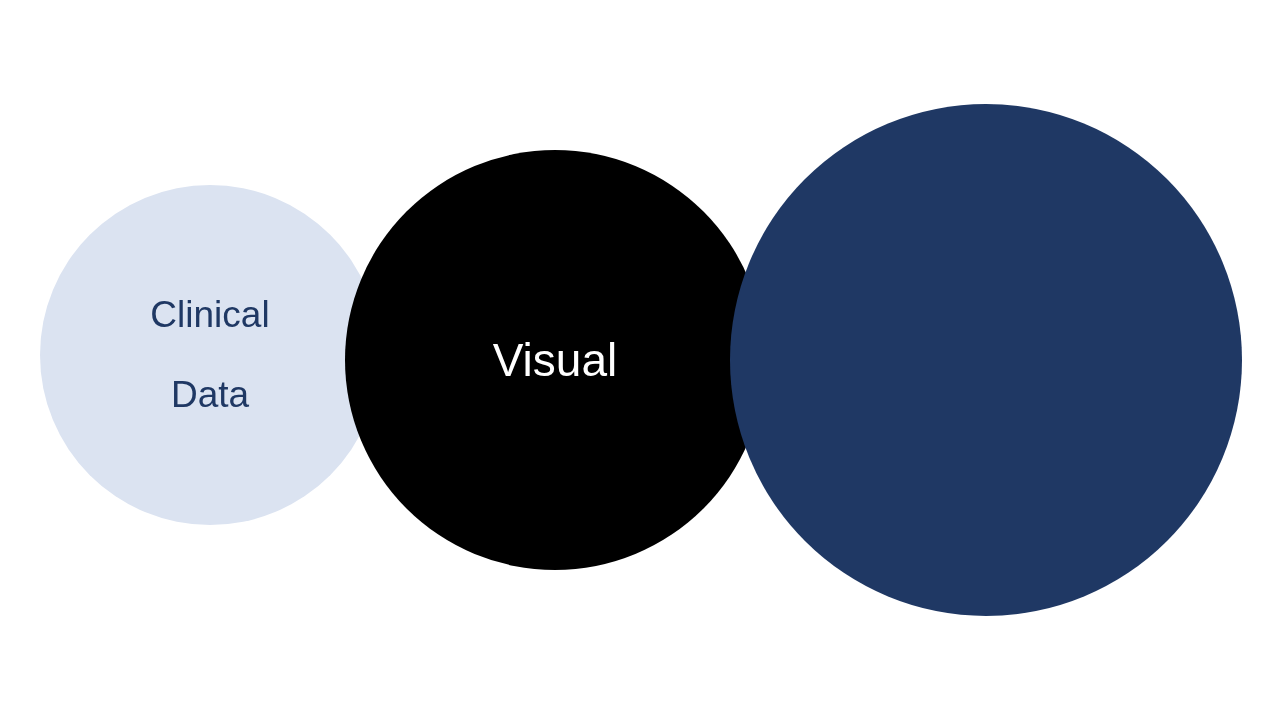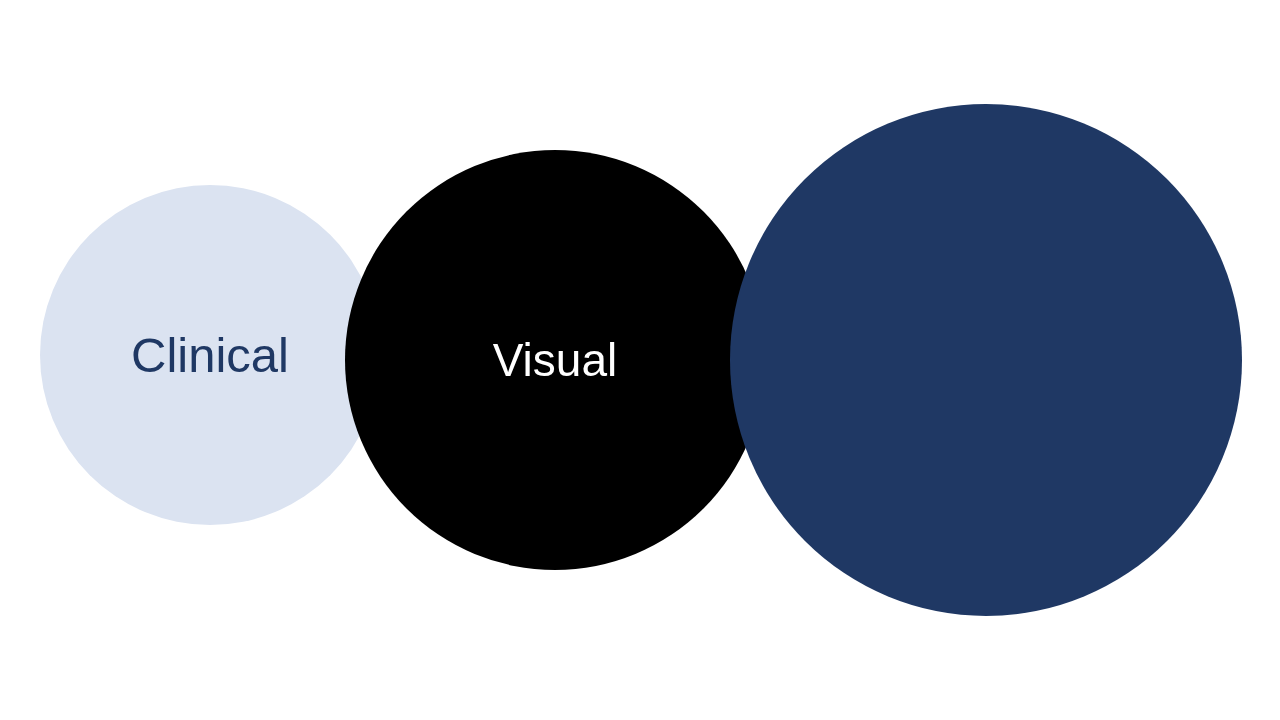--- a/index.html
+++ b/index.html
@@ -44,40 +44,41 @@
     left: 730px;
     top: 104px;
     width: 512px;
     height: 512px;
     z-index: 3;
   }
   .label span {
     display: block;
   }
   .c1 .label {
-    font-size: 49px;
+    font-size: 37px;
     line-height: 80px;
   }
   .c2 .label {
     font-size: 46px;
     line-height: 80px;
   }
   .c3 .label {
     font-size: 50px;
     line-height: 73px;
   }
 </style>
 </head>
 <body>
 
 <div class="diagram">
 
   <div class="circle c1" style="background-color: rgb(219, 227, 241);">
     <div class="label" style="color: rgb(31, 56, 100);">
       <span>Clinical</span>
+      <span>Data</span>
     </div>
   </div>
 
   <div class="circle c2" style="background-color: #000000;">
     <div class="label" style="color: rgb(255, 255, 255);">
       <span>Visual</span>
     </div>
   </div>
 
   <div class="circle c3" style="background-color: rgb(31, 56, 100);">

